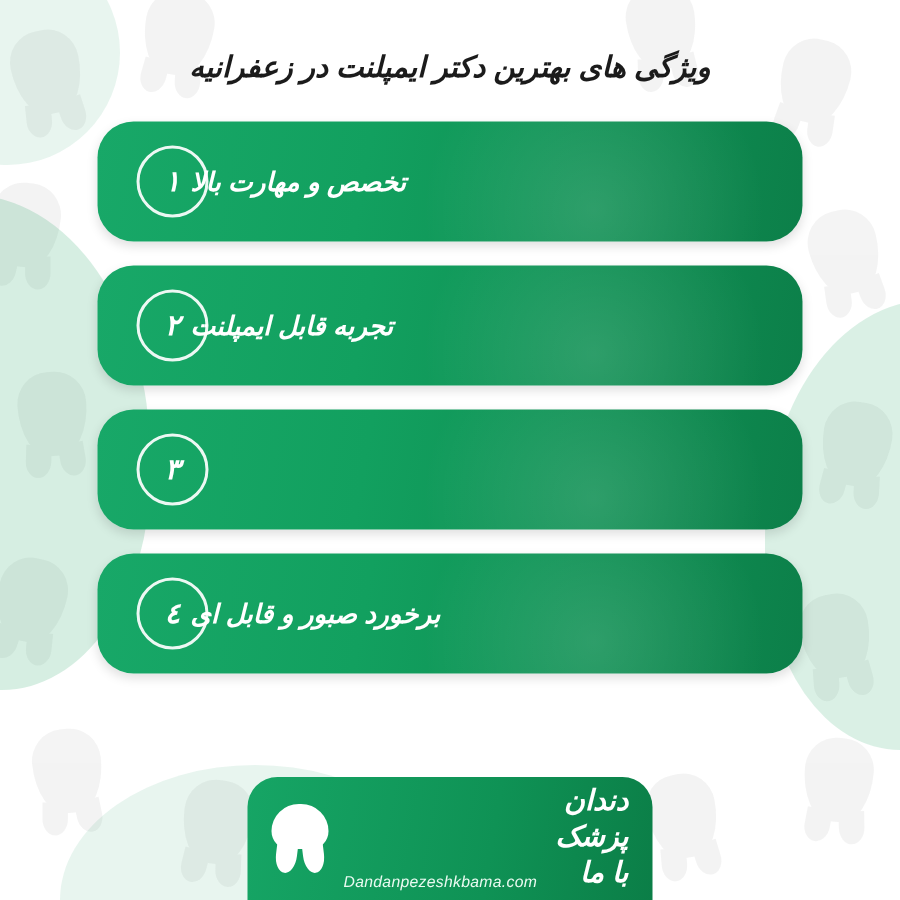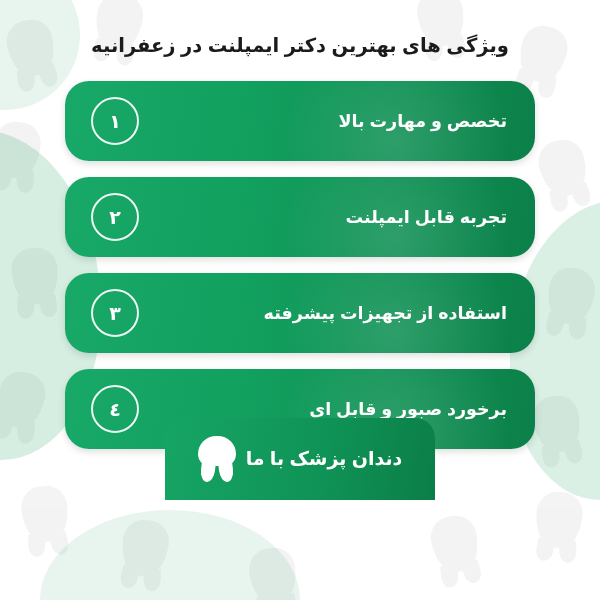--- a/index.html
+++ b/index.html
@@ -72,23 +72,24 @@
     width: 260px; height: 180px;
     left: 40px; bottom: -90px;
     opacity: .10;
   }
 
   
   .page {
     position: relative;
     z-index: 2;
     width: 600px;
-    height: 500px;
+    height: 600px;
     box-sizing: border-box;
     padding: 20px 0 4px 0;
+    font-style: italic;
   }
 
   .title {
     text-align: center;
     font-size: 19.5px;
     font-weight: bold;
     color: #1b1b1b;
     letter-spacing: 0;
     margin: 12px 0 0 0;
     padding: 0 24px;
@@ -124,21 +125,21 @@
     width: 230px;
     height: 230px;
     left: 46%;
     top: -70%;
     background: radial-gradient(circle, rgba(255,255,255,.13) 0%, rgba(255,255,255,0) 70%);
     pointer-events: none;
   }
 
   .card-text {
     flex: 1;
-    text-align: right;
+    text-align: left;
     color: #ffffff;
     font-size: 17.5px;
     font-weight: bold;
     padding-left: 62px;
     line-height: 1.3;
     position: relative;
     z-index: 2;
   }
 
   .badge {
@@ -259,34 +260,34 @@
       <span class="card-text">تخصص و مهارت بالا</span>
       <span class="badge">١</span>
     </div>
 
     <div class="card">
       <span class="card-text">تجربه قابل ایمپلنت</span>
       <span class="badge">٢</span>
     </div>
 
     <div class="card">
-      <span class="card-text">استفاده از تجهیزات پیشرفته</span>
       <span class="badge">٣</span>
     </div>
 
     <div class="card">
       <span class="card-text">برخورد صبور و قابل ای</span>
       <span class="badge">٤</span>
     </div>
 
   </div>
 
   <div class="footer">
     <div class="footer-texts">
       <span class="brand-name">دندان پزشک با ما</span>
+      <span class="brand-url">Dandanpezeshkbama.com</span>
     </div>
     <span class="tooth-logo">
       <span class="crown"></span>
       <span class="root-l"></span>
       <span class="root-r"></span>
     </span>
   </div>
 
 </div>
 

